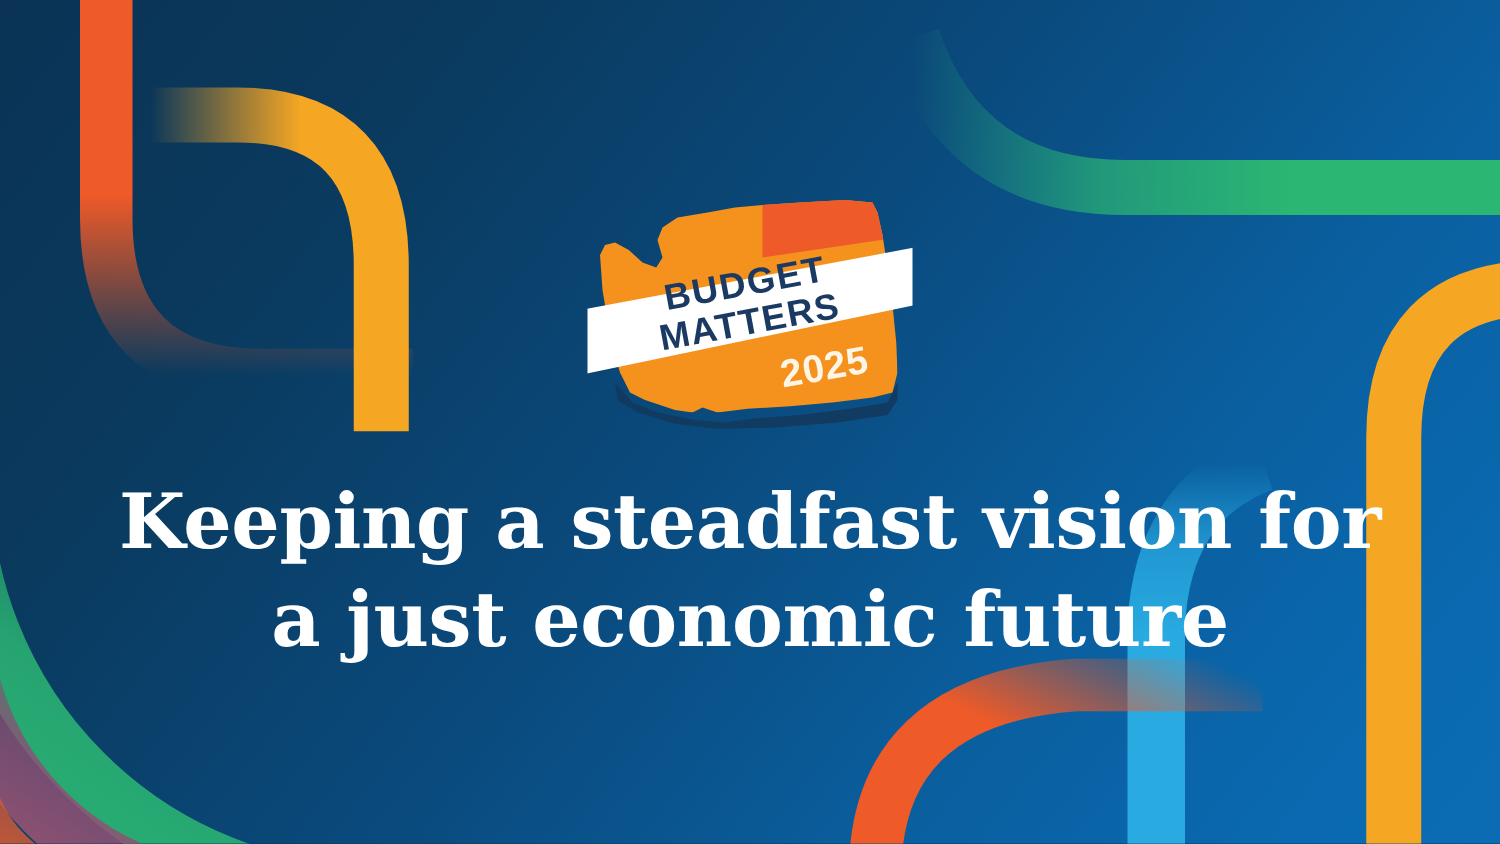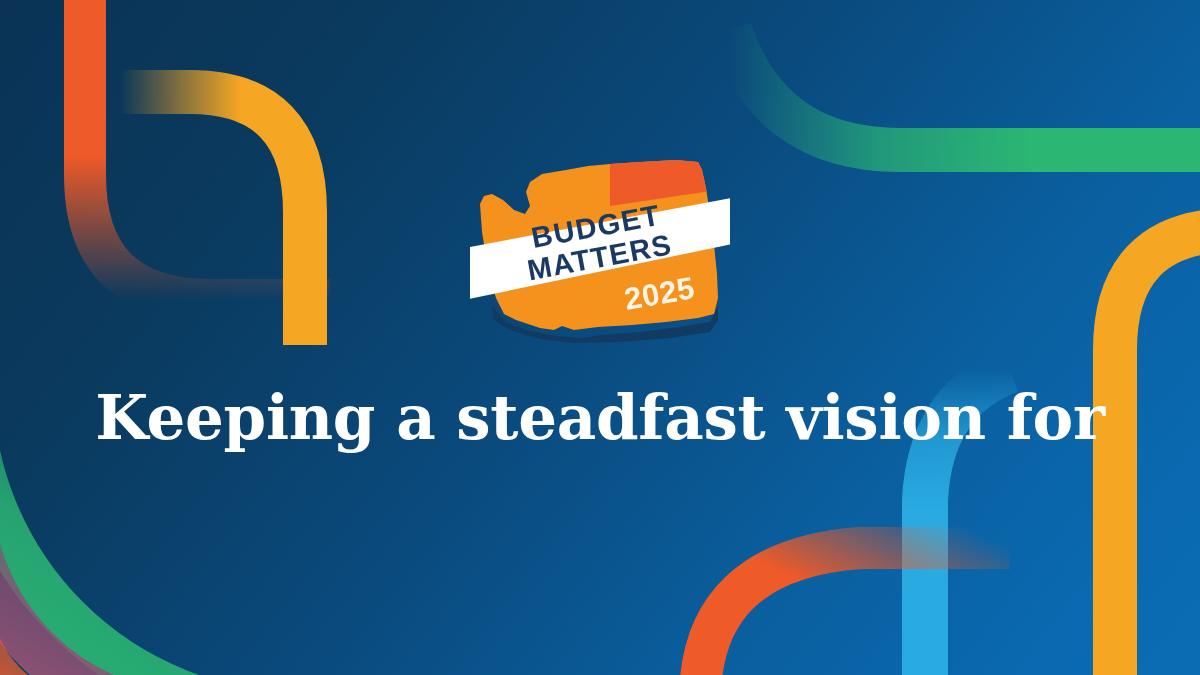--- a/index.html
+++ b/index.html
@@ -204,15 +204,16 @@
       </g>
 
       <g transform="rotate(-10 190 148)">
         <text x="190" y="156" fill="#fdf5e6" font-family="'Liberation Sans', sans-serif" font-size="31" font-weight="700" letter-spacing="0.5" text-anchor="middle">2025</text>
       </g>
     </svg>
   </div>
 
   <h1 id="headline">
     <span class="ln">Keeping a steadfast vision for</span>
+    <span class="ln">a just economic future</span>
   </h1>
 
 </div>
 
 </body></html>

